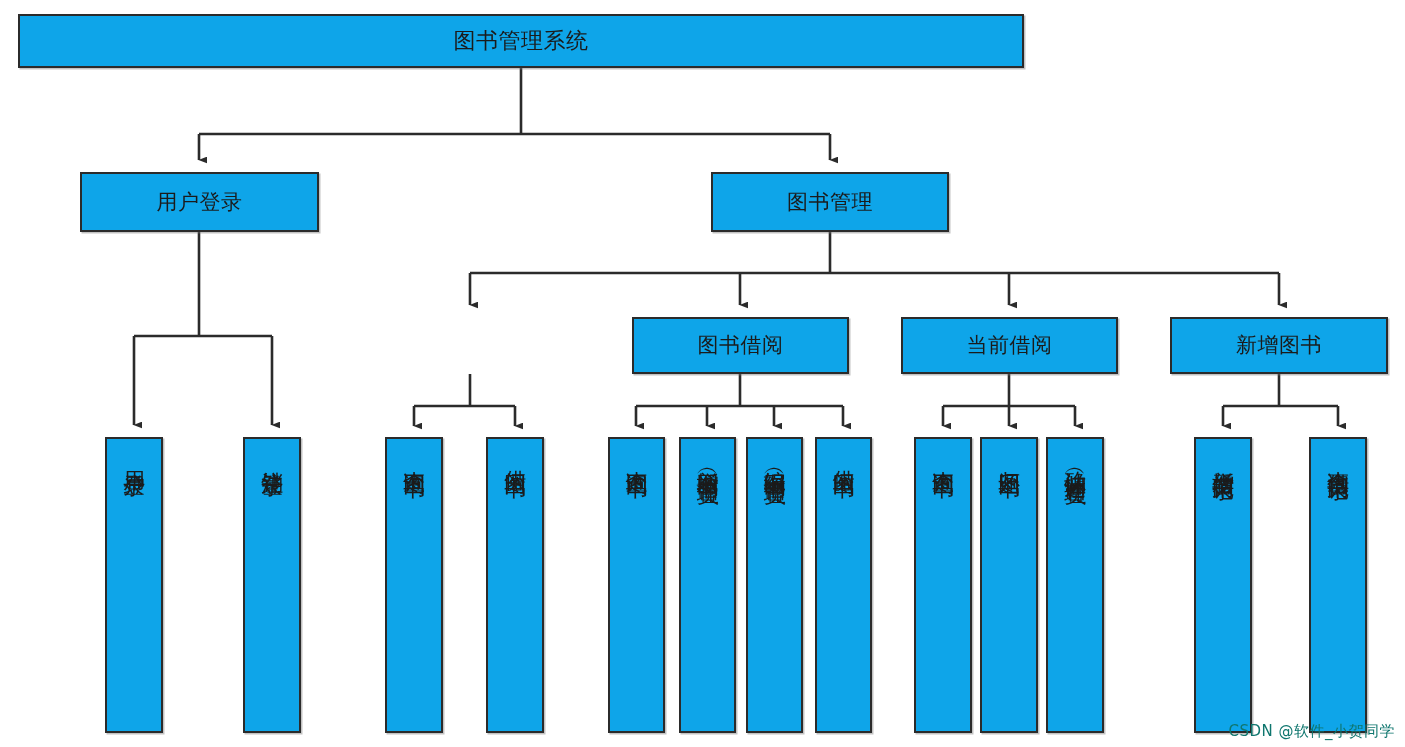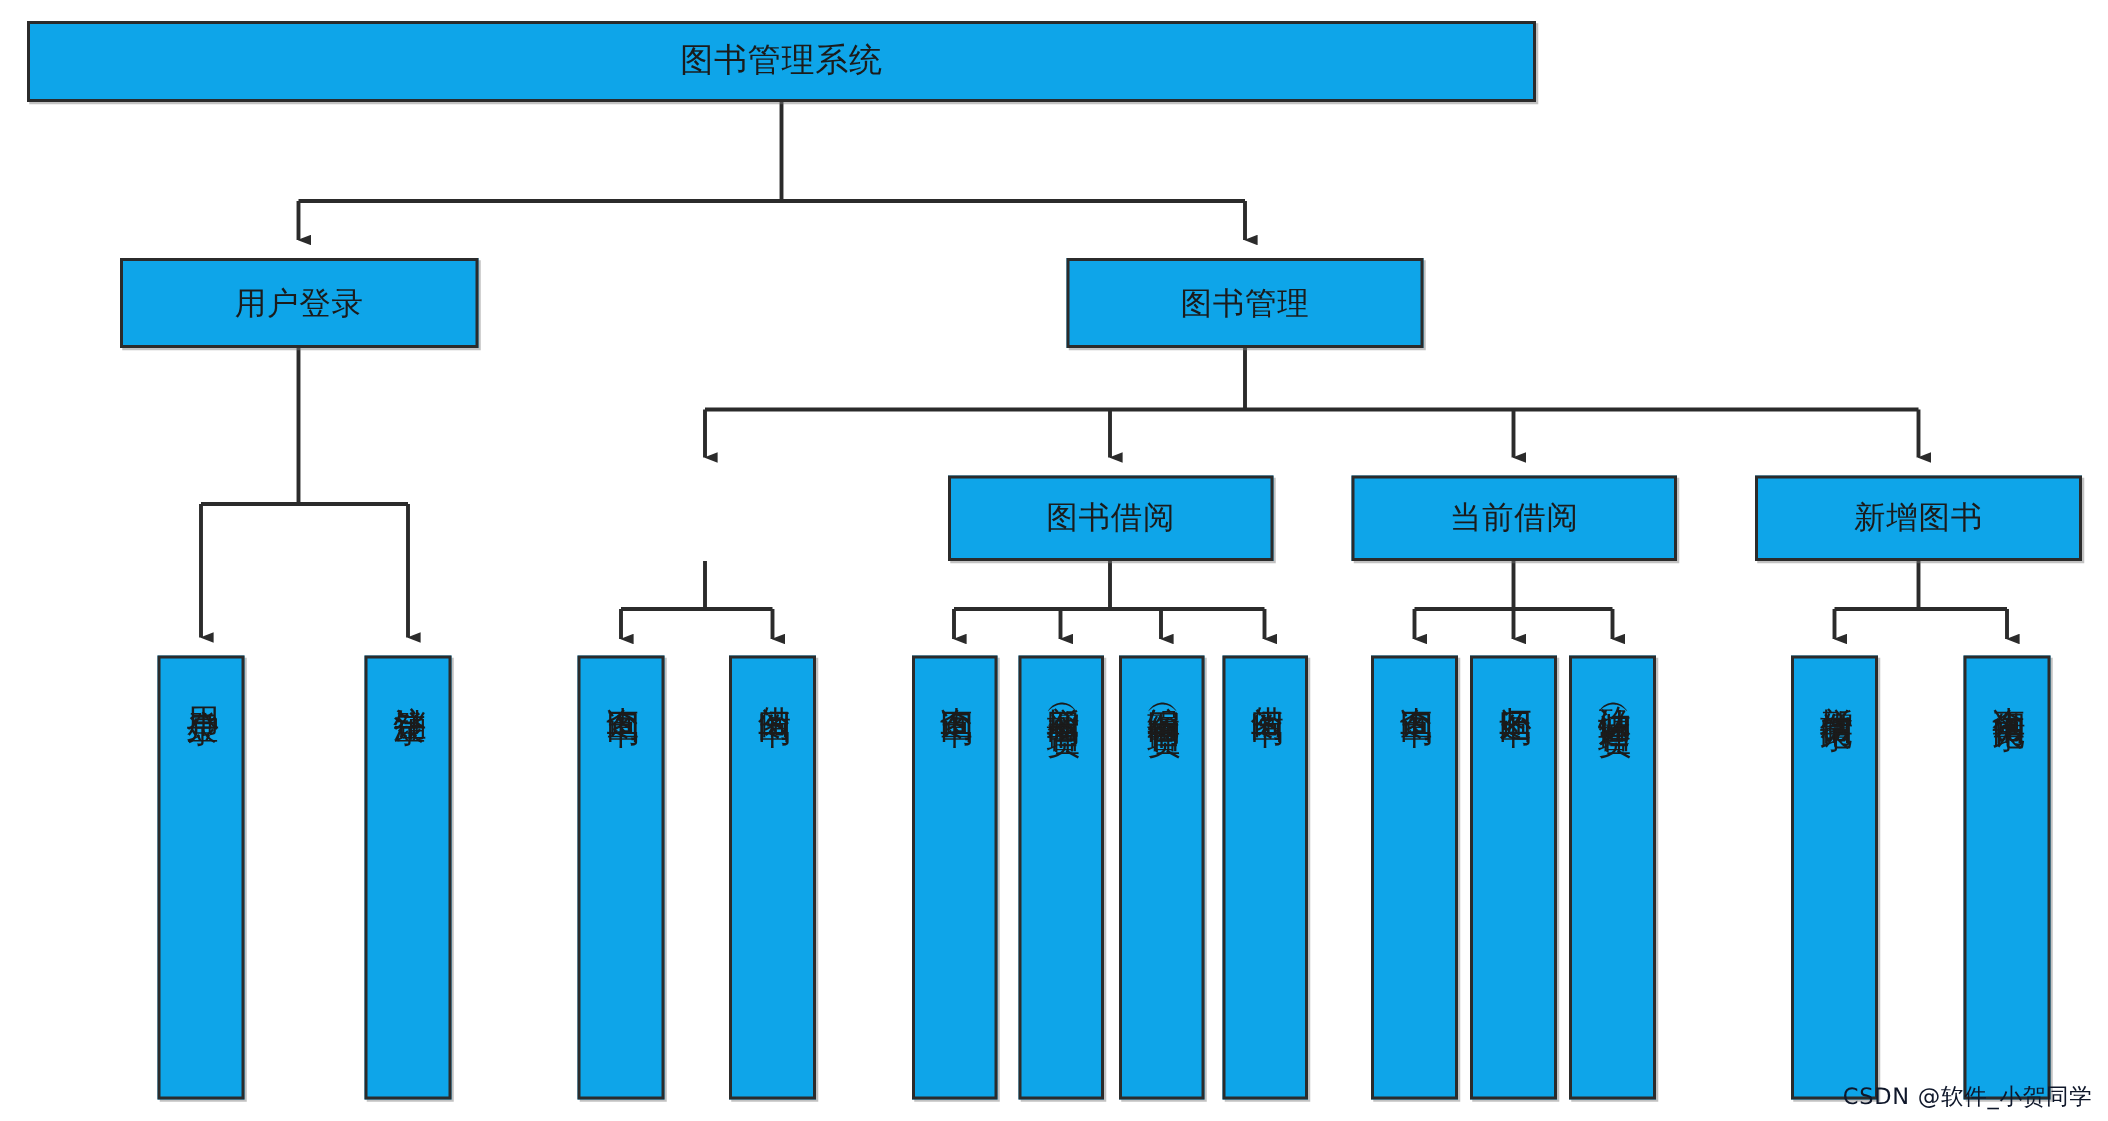--- a/index.html
+++ b/index.html
@@ -60,21 +60,21 @@
     font-size: 22px;
     line-height: 1.12;
     letter-spacing: 2px;
     white-space: nowrap;
   }
   .watermark {
     position: absolute;
     right: 10px;
     bottom: 6px;
     font-size: 15px;
-    color: #0f172a;
+    color: #0f766e;
     letter-spacing: 0.5px;
     white-space: nowrap;
     font-family: "DejaVu Sans", "Liberation Sans", sans-serif;
   }
 </style>
 </head>
 <body>
 
 <div id="canvas">
 

